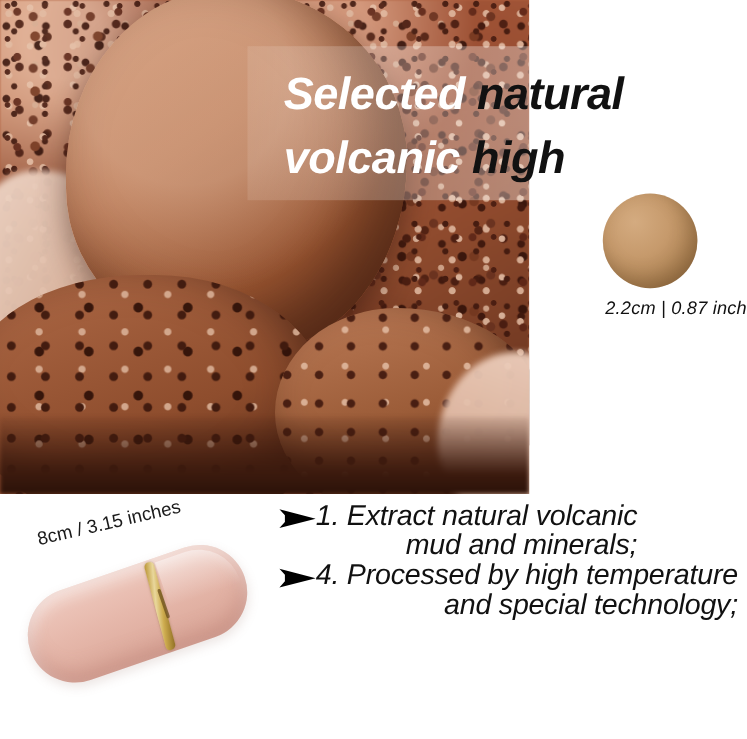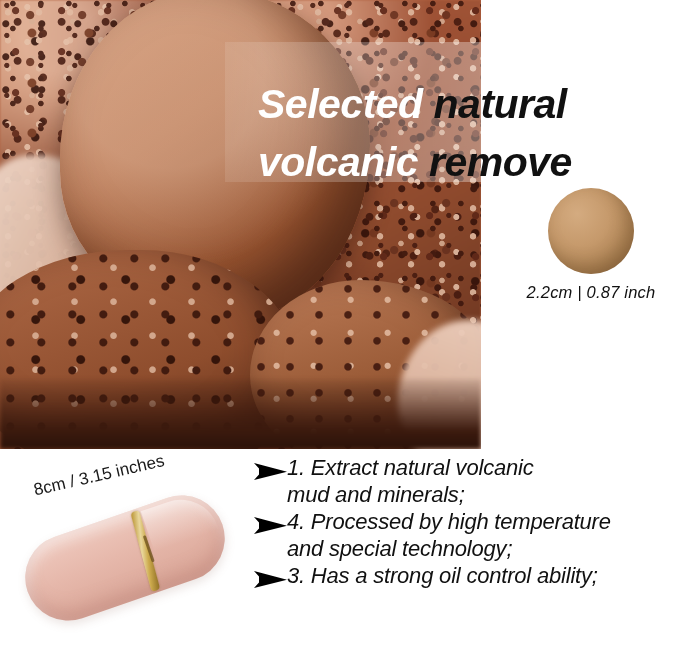--- a/index.html
+++ b/index.html
@@ -81,27 +81,27 @@
      filter:blur(3px);opacity:.95;}
   .dirt-floor{position:absolute;left:0;bottom:0;width:100%;height:70px;
      background:linear-gradient(180deg,rgba(60,25,14,.1) 0%,#3b1a0e 75%,#2b1209 100%);
      filter:blur(2px);}
   .headline-wash{position:absolute;left:225px;top:42px;width:256px;height:140px;
      background:linear-gradient(90deg,rgba(255,255,255,.10) 0%,rgba(255,255,255,.26) 55%,rgba(255,255,255,.34) 100%);}
 
   
   .headline{position:absolute;left:258px;top:56px;width:420px;
             font-size:41px;line-height:58px;font-style:italic;font-weight:bold;
-            letter-spacing:-.5px;white-space:nowrap;margin-top:19px;}
+            letter-spacing:-.5px;white-space:nowrap;}
   .hl-line{height:58px;}
   .hl-white{color:#ffffff;}
   .hl-black{color:#111111;}
 
   
-  .ball-wrap{position:absolute;left:503px;top:188px;width:176px;height:120px;text-align:center;}
+  .ball-wrap{position:absolute;left:503px;top:176px;width:176px;height:120px;text-align:right;}
   .ball{width:86px;height:86px;margin:0 auto;border-radius:50%;
      background:radial-gradient(circle at 34% 30%, #d4ab80 0%, #c69a6c 38%, #b08556 70%, #8e6840 100%);
      box-shadow:inset -6px -8px 16px rgba(90,60,30,.35);}
   .ball-cap{margin-top:9px;font-size:16.5px;font-style:italic;color:#111;letter-spacing:.2px;}
 
   
   .device-zone{position:absolute;left:0;top:449px;width:250px;height:223px;}
   .device{position:absolute;left:22px;top:66px;width:206px;height:86px;
      transform:rotate(-19deg);transform-origin:50% 50%;}
   .device-body{position:absolute;inset:0;border-radius:43px;
@@ -115,22 +115,22 @@
      background:#6b4f1c;opacity:.75;border-radius:2px;}
   .device-cap-glow{position:absolute;left:133px;top:4px;width:68px;height:78px;border-radius:0 40px 40px 0;
      background:linear-gradient(180deg,rgba(255,255,255,.45) 0%,rgba(255,255,255,0) 55%);}
   .device-label{position:absolute;left:32px;top:32px;font-size:17px;color:#1a1a1a;
      transform:rotate(-13deg);transform-origin:0 0;white-space:nowrap;}
 
   
   .features{position:absolute;left:253px;top:455px;width:426px;}
   .feat{display:flex;align-items:flex-start;margin-bottom:1px;}
   .arrow{flex:0 0 auto;width:34px;height:26px;margin-top:4px;}
-  .feat-text{font-size:22px;line-height:26.5px;font-style:italic;color:#111;
-             letter-spacing:-.2px;white-space:pre-line;}
+  .feat-text{font-size:26px;line-height:26.5px;font-style:italic;color:#111;
+             letter-spacing:-.2px;white-space:pre-line;text-align:right;}
 </style>
 </head>
 <body>
 
 <div class="canvas">
 
   <div class="photo">
     <div class="photo-bg"></div>
     <div class="pores"></div>
     <div class="hand-left"></div>
@@ -142,21 +142,21 @@
     <div class="headline-wash"></div>
   </div>
 
   <div class="headline">
     <div class="hl-line">
       <span class="hl-white">Selected</span>
       <span class="hl-black">natural</span>
     </div>
     <div class="hl-line">
       <span class="hl-white">volcanic</span>
-      <span class="hl-black">remove</span>
+      <span class="hl-black">high</span>
     </div>
   </div>
 
   <div class="ball-wrap">
     <div class="ball"></div>
     <div class="ball-cap">2.2cm | 0.87 inch</div>
   </div>
 
   <div class="device-zone">
     <div class="device">
@@ -179,22 +179,16 @@
     </div>
 
     <div class="feat">
       <svg class="arrow" viewBox="0 0 34 26">
         <path d="M1 4 L6 9.5 L1 4 L1 21 L6 15.5 L1 21 Z M1 4 L34 12.7 L1 21 L6 15.5 L6 9.5 Z" fill="#000"></path>
       </svg>
       <div class="feat-text">4. Processed by high temperature
 and special technology;</div>
     </div>
 
-    <div class="feat">
-      <svg class="arrow" viewBox="0 0 34 26">
-        <path d="M1 4 L6 9.5 L1 4 L1 21 L6 15.5 L1 21 Z M1 4 L34 12.7 L1 21 L6 15.5 L6 9.5 Z" fill="#000"></path>
-      </svg>
-      <div class="feat-text">3. Has a strong oil control ability;</div>
-    </div>
 
 
   </div>
 </div>
 
 </body></html>

